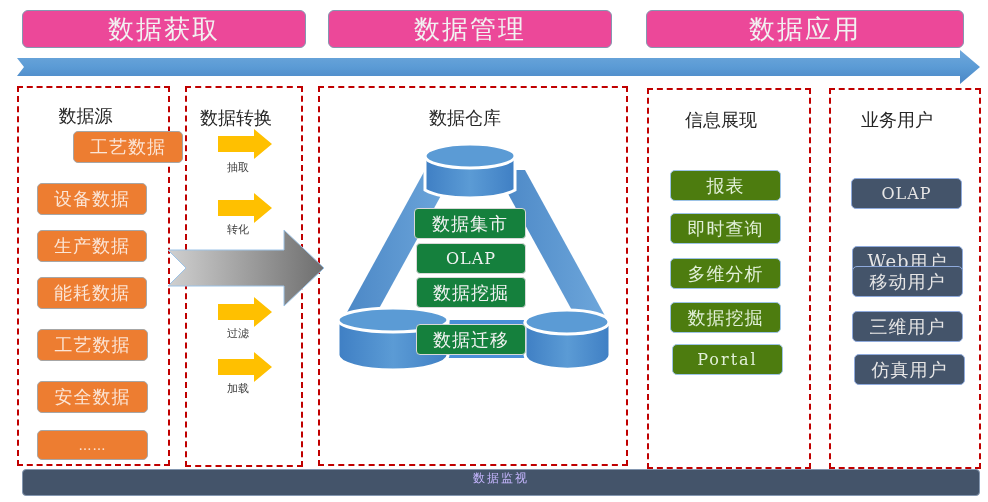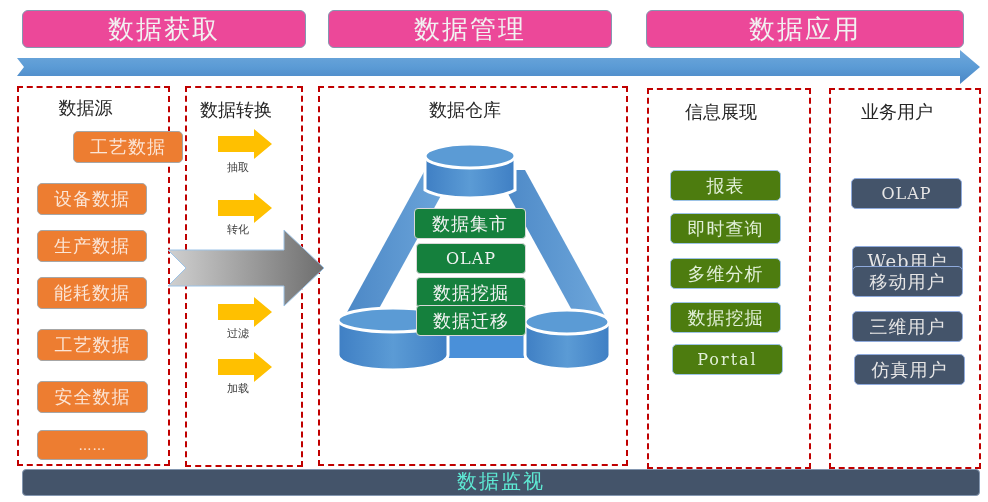--- a/index.html
+++ b/index.html
@@ -2,32 +2,32 @@
 <html><head>
 <meta charset="utf-8">
 <style>
   html, body { margin:0; padding:0; background:#ffffff; }
   body { width:988px; height:502px; position:relative; overflow:hidden;
          font-family:"DejaVu Serif", "Liberation Serif", serif; }
   .abs { position:absolute; box-sizing:border-box; }
   .phase { background:#ec4899; color:#f2f2f2; border-radius:6px; border:1px solid #8497b0;
            display:flex; align-items:center; justify-content:center; font-size:26px; letter-spacing:2px; }
   .panel { border:2px dashed #c00000; background:#fff; }
-  .panel-title { position:absolute; left:0; right:16px; text-align:center; font-size:18px; color:#262626; }
+  .panel-title { position:absolute; left:0; right:16px; text-align:center; font-size:18px; color:#262626;margin-top:8px; }
   .obox { background:#ed7d31; color:#fbe5d6; border:1px solid #a6a6a6; border-radius:5px;
           display:flex; align-items:center; justify-content:center; font-size:18px; letter-spacing:1px; }
   .gbox { background:#4d7c0f; color:#e2f0d9; border:1px solid #9dc3e6; border-radius:5px;
           display:flex; align-items:center; justify-content:center; font-size:18px; letter-spacing:1px; }
   .nbox { background:#44546a; color:#e7e6e6; border:1px solid #8faadc; border-radius:5px;
           display:flex; align-items:center; justify-content:center; font-size:18px; letter-spacing:1px; }
   .graybox { background:#15803d; color:#f2f2f2; border:1px solid #d9d9d9; border-radius:4px;
           display:flex; align-items:center; justify-content:center; font-size:18px; letter-spacing:1px; }
   .small-label { font-size:11px; color:#404040; text-align:center; }
-  .bottom-bar { background:#44546a; color:#5eead4; border-radius:4px; border:1px solid #8497b0;
-          display:flex; align-items:flex-end; justify-content:center; font-size:20px; letter-spacing:2px; }
+  .bottom-bar { background:#44546a; color:#c4b5fd; border-radius:4px; border:1px solid #8497b0;
+          display:flex; align-items:flex-start; justify-content:center; font-size:12px; letter-spacing:2px; }
 </style>
 </head>
 <body>
 
 <div class="abs phase" style="left:22px;top:10px;width:284px;height:38px;">
   <span>数据获取</span>
 </div>
 <div class="abs phase" style="left:328px;top:10px;width:284px;height:38px;">
   <span>数据管理</span>
 </div>
@@ -134,21 +134,21 @@
 
 <div class="abs graybox" style="left:414px;top:208px;width:112px;height:31px;">
     <span>数据集市</span>
   </div>
 <div class="abs graybox" style="left:416px;top:243px;width:110px;height:31px;font-size:16px;">
     <span>OLAP</span>
   </div>
 <div class="abs graybox" style="left:416px;top:277px;width:110px;height:31px;">
     <span>数据挖掘</span>
   </div>
-<div class="abs graybox" style="left:416px;top:305px;width:110px;height:31px;">
+<div class="abs graybox" style="left:416px;top:324px;width:110px;height:31px;">
     <span>数据迁移</span>
   </div>
 
 <svg class="abs" style="left:168px;top:228px;" width="160" height="80" viewBox="0 0 160 80">
   <defs>
     <linearGradient id="grayg" x1="0" y1="0" x2="1" y2="0">
       <stop offset="0" stop-color="#d0d0d0"></stop>
       <stop offset="1" stop-color="#6e6e6e"></stop>
     </linearGradient>
   </defs>

